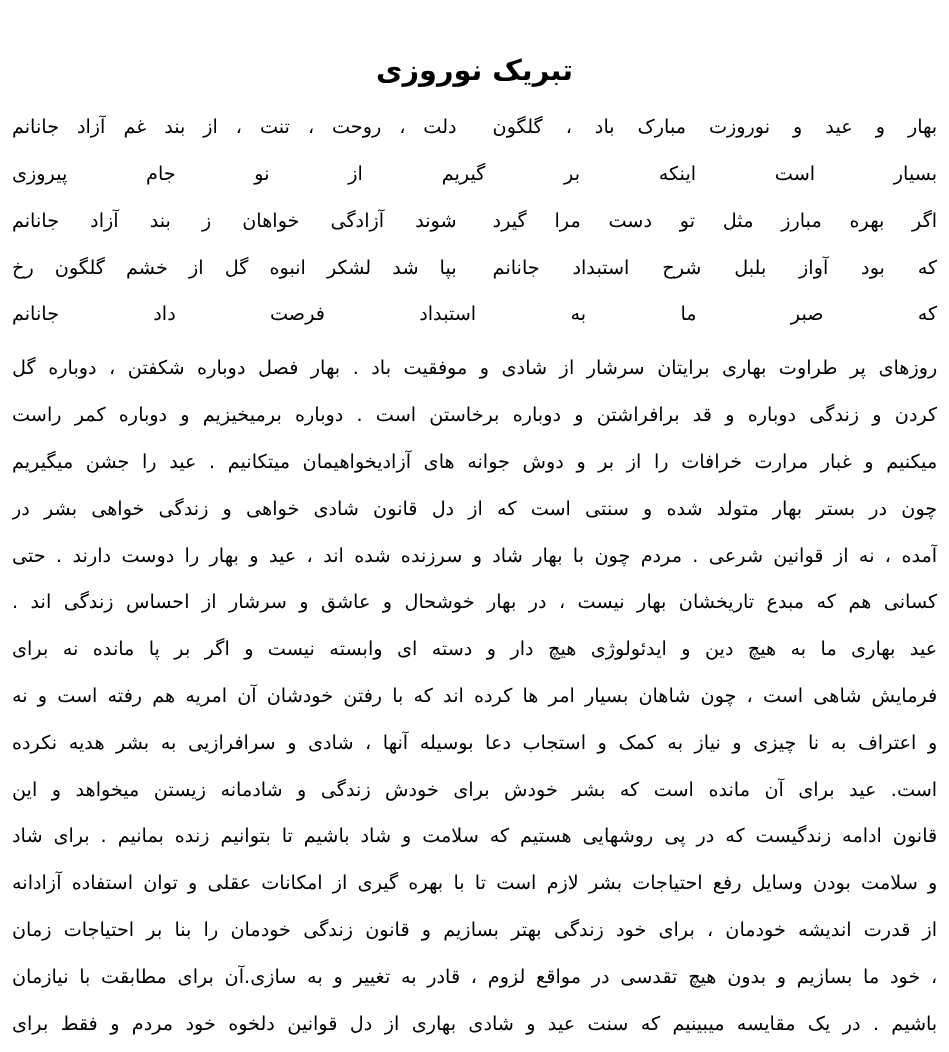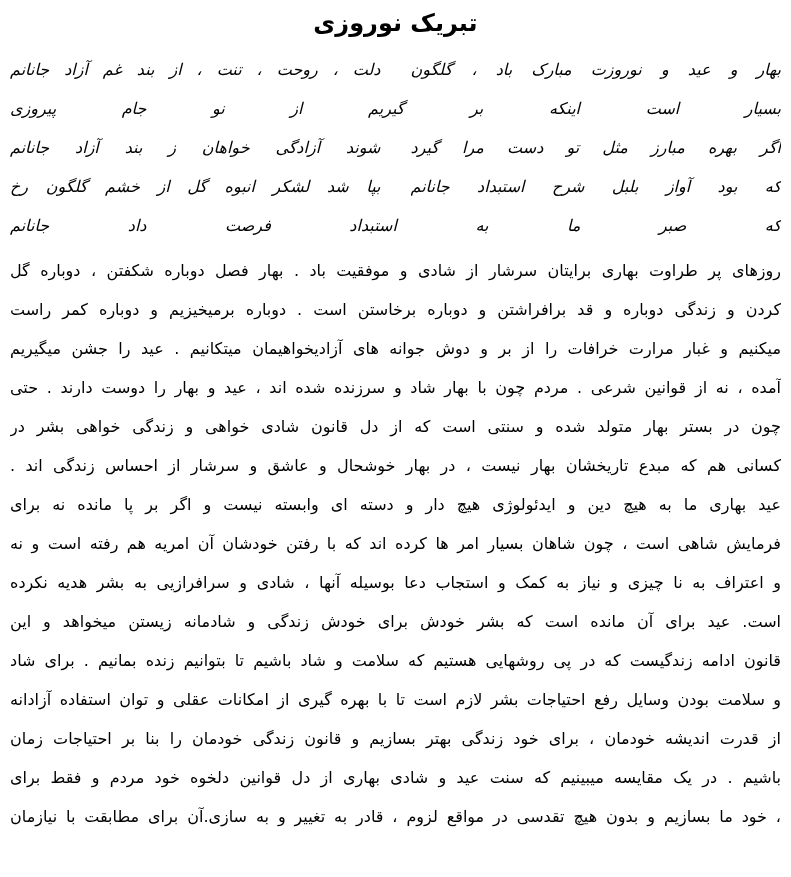--- a/index.html
+++ b/index.html
@@ -17,38 +17,38 @@
     height: 877px;
     padding: 6px 10px 0 10px;
   }
   .title {
     text-align: center;
     font-size: 24px;
     font-weight: bold;
     line-height: 34px;
     margin-bottom: 10px;
     letter-spacing: 1px;
+    margin-top: 36px;
   }
   .poem {
     margin-bottom: 6px;
   }
   .couplet {
     display: flex;
     flex-direction: row; 
     gap: 30px;
   }
   .hemistich {
     flex: 1;
     height: 39px;
     line-height: 39px;
     font-size: 16px;
     text-align: justify;
     text-align-last: justify;
     overflow: hidden;
-    font-style: italic;
   }
   .prose .prose-line {
     height: 39px;
     line-height: 39px;
     font-size: 16px;
     text-align: justify;
     text-align-last: justify;
     overflow: hidden;
   }
 </style>
@@ -77,27 +77,27 @@
     </div>
     <div class="couplet">
       <div class="hemistich">که صبر ما به استبداد فرصت داد جانانم</div>
     </div>
   </div>
 
   <div class="prose">
     <div class="prose-line">روزهای پر طراوت بهاری برایتان سرشار از شادی و موفقیت باد . بهار فصل دوباره شکفتن ، دوباره گل</div>
     <div class="prose-line">کردن و زندگی دوباره و قد برافراشتن و دوباره برخاستن است . دوباره برمیخیزیم و دوباره کمر راست</div>
     <div class="prose-line">میکنیم و غبار مرارت خرافات را از بر و دوش جوانه های آزادیخواهیمان میتکانیم . عید را جشن میگیریم</div>
+    <div class="prose-line">چون در بستر بهار متولد شده و سنتی است که از دل قانون شادی خواهی و زندگی خواهی بشر در</div>
     <div class="prose-line">آمده ، نه از قوانین شرعی . مردم چون با بهار شاد و سرزنده شده اند ، عید و بهار را دوست دارند . حتی</div>
-    <div class="prose-line">چون در بستر بهار متولد شده و سنتی است که از دل قانون شادی خواهی و زندگی خواهی بشر در</div>
     <div class="prose-line">کسانی هم که مبدع تاریخشان بهار نیست ، در بهار خوشحال و عاشق و سرشار از احساس زندگی اند .</div>
     <div class="prose-line">عید بهاری ما به هیچ دین و ایدئولوژی هیچ دار و دسته ای وابسته نیست و اگر بر پا مانده نه برای</div>
     <div class="prose-line">فرمایش شاهی است ، چون شاهان بسیار امر ها کرده اند که با رفتن خودشان آن امریه هم رفته است  و نه</div>
     <div class="prose-line">و اعتراف به نا چیزی و نیاز به کمک و استجاب دعا بوسیله آنها ، شادی و سرافرازیی به بشر هدیه نکرده</div>
     <div class="prose-line">است. عید برای آن مانده است که بشر خودش برای خودش زندگی و شادمانه زیستن میخواهد  و این</div>
     <div class="prose-line">قانون ادامه زندگیست که در پی روشهایی هستیم که سلامت و شاد باشیم تا بتوانیم زنده بمانیم . برای شاد</div>
     <div class="prose-line">و سلامت بودن وسایل رفع احتیاجات بشر لازم است تا با بهره گیری از امکانات عقلی و توان استفاده آزادانه</div>
     <div class="prose-line">از قدرت اندیشه خودمان ، برای خود زندگی بهتر بسازیم  و قانون زندگی خودمان را بنا بر احتیاجات زمان</div>
+    <div class="prose-line">، خود ما بسازیم و بدون هیچ تقدسی در مواقع لزوم ، قادر به تغییر و به سازی.آن برای مطابقت با نیازمان</div>
     <div class="prose-line">باشیم . در یک مقایسه میبینیم که سنت عید و شادی بهاری از دل قوانین دلخوه خود مردم و فقط برای</div>
-    <div class="prose-line">، خود ما بسازیم و بدون هیچ تقدسی در مواقع لزوم ، قادر به تغییر و به سازی.آن برای مطابقت با نیازمان</div>
   </div>
 
 </div>
 
 </body></html>

